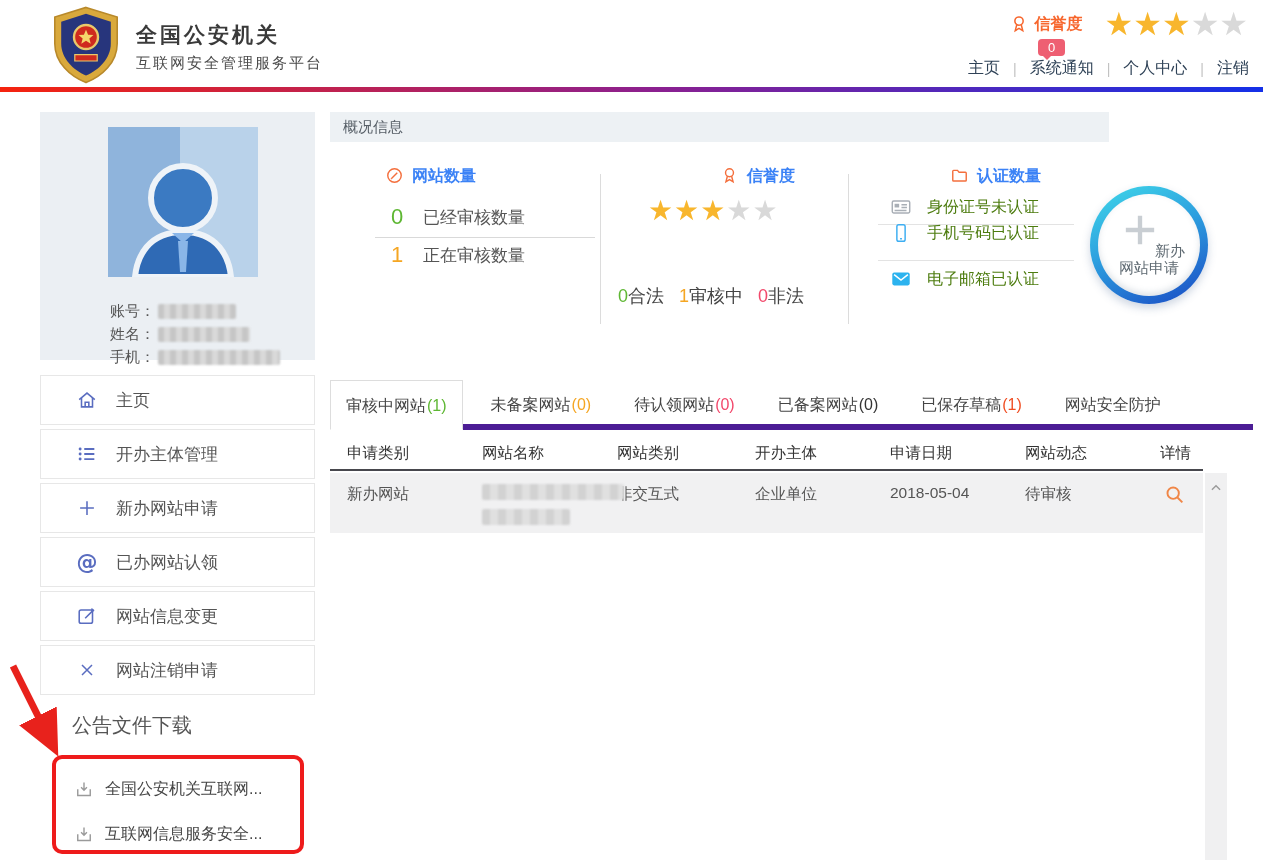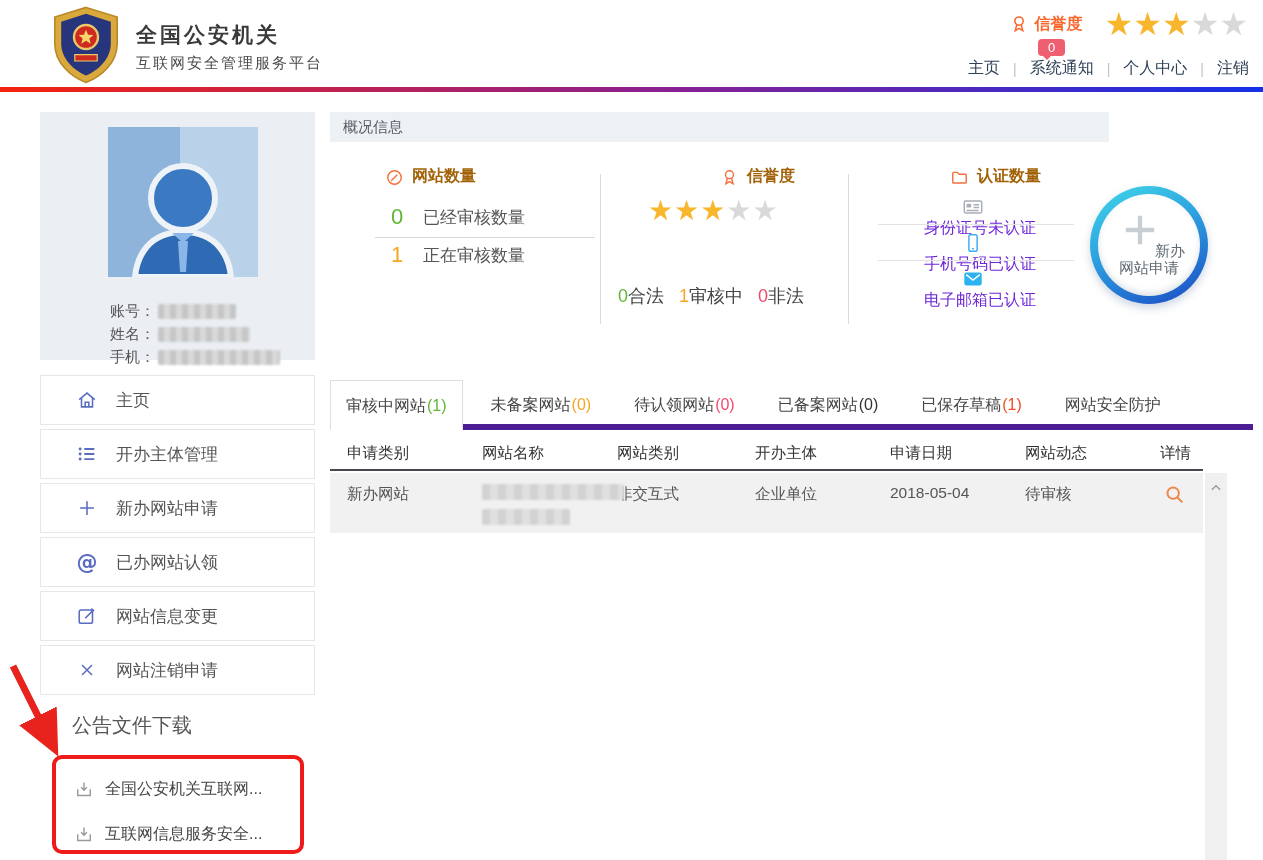--- a/index.html
+++ b/index.html
@@ -61,40 +61,40 @@
   .anno-arrow { position:absolute; left:2px; top:660px; pointer-events:none; }
   .anno-box { position:absolute; left:52px; top:755px; width:252px; height:99px;
     border:4px solid #ee1b1b; border-radius:10px; pointer-events:none; }
 
   
   .main { position:absolute; left:330px; top:112px; width:923px; height:748px; }
   .panel-bar { position:absolute; left:0; top:0; width:779px; height:30px; background:#edf1f4;
     font-size:15px; color:#565e66; line-height:30px; padding-left:13px; }
 
   .overview { position:absolute; left:0; top:30px; width:923px; height:212px; background:#fff; }
-  .ov-title { position:absolute; top:24px; display:flex; align-items:flex-end; gap:8px;
-    font-size:16px; font-weight:700; color:#a16207; }
+  .ov-title { position:absolute; top:24px; display:flex; align-items:flex-start; gap:8px;
+    font-size:16px; font-weight:700; color:#3b82f6; }
   .ov-title svg { stroke:#f46f3d; }
   .t-sites { left:55px; } .t-credit { left:390px; } .t-cert { left:620px; }
 
   .vdiv { position:absolute; top:32px; width:1px; height:150px; background:#dcdcdc; }
   .vd1 { left:270px; } .vd2 { left:518px; }
 
   .sc-row { position:absolute; left:55px; display:flex; align-items:center; }
   .sc-row .num { font-size:22px; width:24px; text-align:center; }
   .sc-row .lbl { font-size:17px; color:#555; margin-left:14px; }
   .sc-r1 { top:62px; } .sc-r2 { top:100px; }
   .sc-div { position:absolute; left:45px; top:95px; width:220px; height:1px; background:#d9d9d9; }
 
   .ov-stars { position:absolute; left:318px; top:52px; font-size:28px; }
   .ov-credit-stats { position:absolute; left:288px; top:142px; font-size:18px; display:flex; gap:15px; }
   .stat { color:#444; } .stat b { font-weight:400; }
 
-  .cert-item { position:absolute; left:560px; width:180px; display:flex; align-items:center; font-size:16px; color:#6d28d9;flex-direction:column; }
-  .ci-1 { top:54px; } .ci-2 { top:90px; } .ci-3 { top:126px; }
+  .cert-item { position:absolute; left:560px; width:180px; display:flex; align-items:center; font-size:16px; color:#4d7c0f; }
+  .ci-1 { top:54px; } .ci-2 { top:80px; } .ci-3 { top:126px; }
   .cert-div { position:absolute; left:548px; width:196px; height:1px; background:#e3e3e3; }
   .cd-1 { top:82px; } .cd-2 { top:118px; }
   .ci-icon { width:24px; margin-right:13px; display:flex; }
 
   .new-site-btn { position:absolute; left:760px; top:44px; width:118px; height:118px; border-radius:50%;
     background:linear-gradient(155deg,#3ed3e8 5%,#2d9fdf 45%,#1b50c6 95%);
     padding:8px; cursor:pointer; box-shadow:0 4px 8px rgba(60,90,140,.25); }
   .nsb-inner { position:relative; width:102px; height:102px; border-radius:50%; background:#fff;
     box-shadow:inset 0 -3px 6px rgba(120,140,160,.25); }
   .nsb-plus { position:absolute; left:22px; top:16px; color:#c9ced3; }

